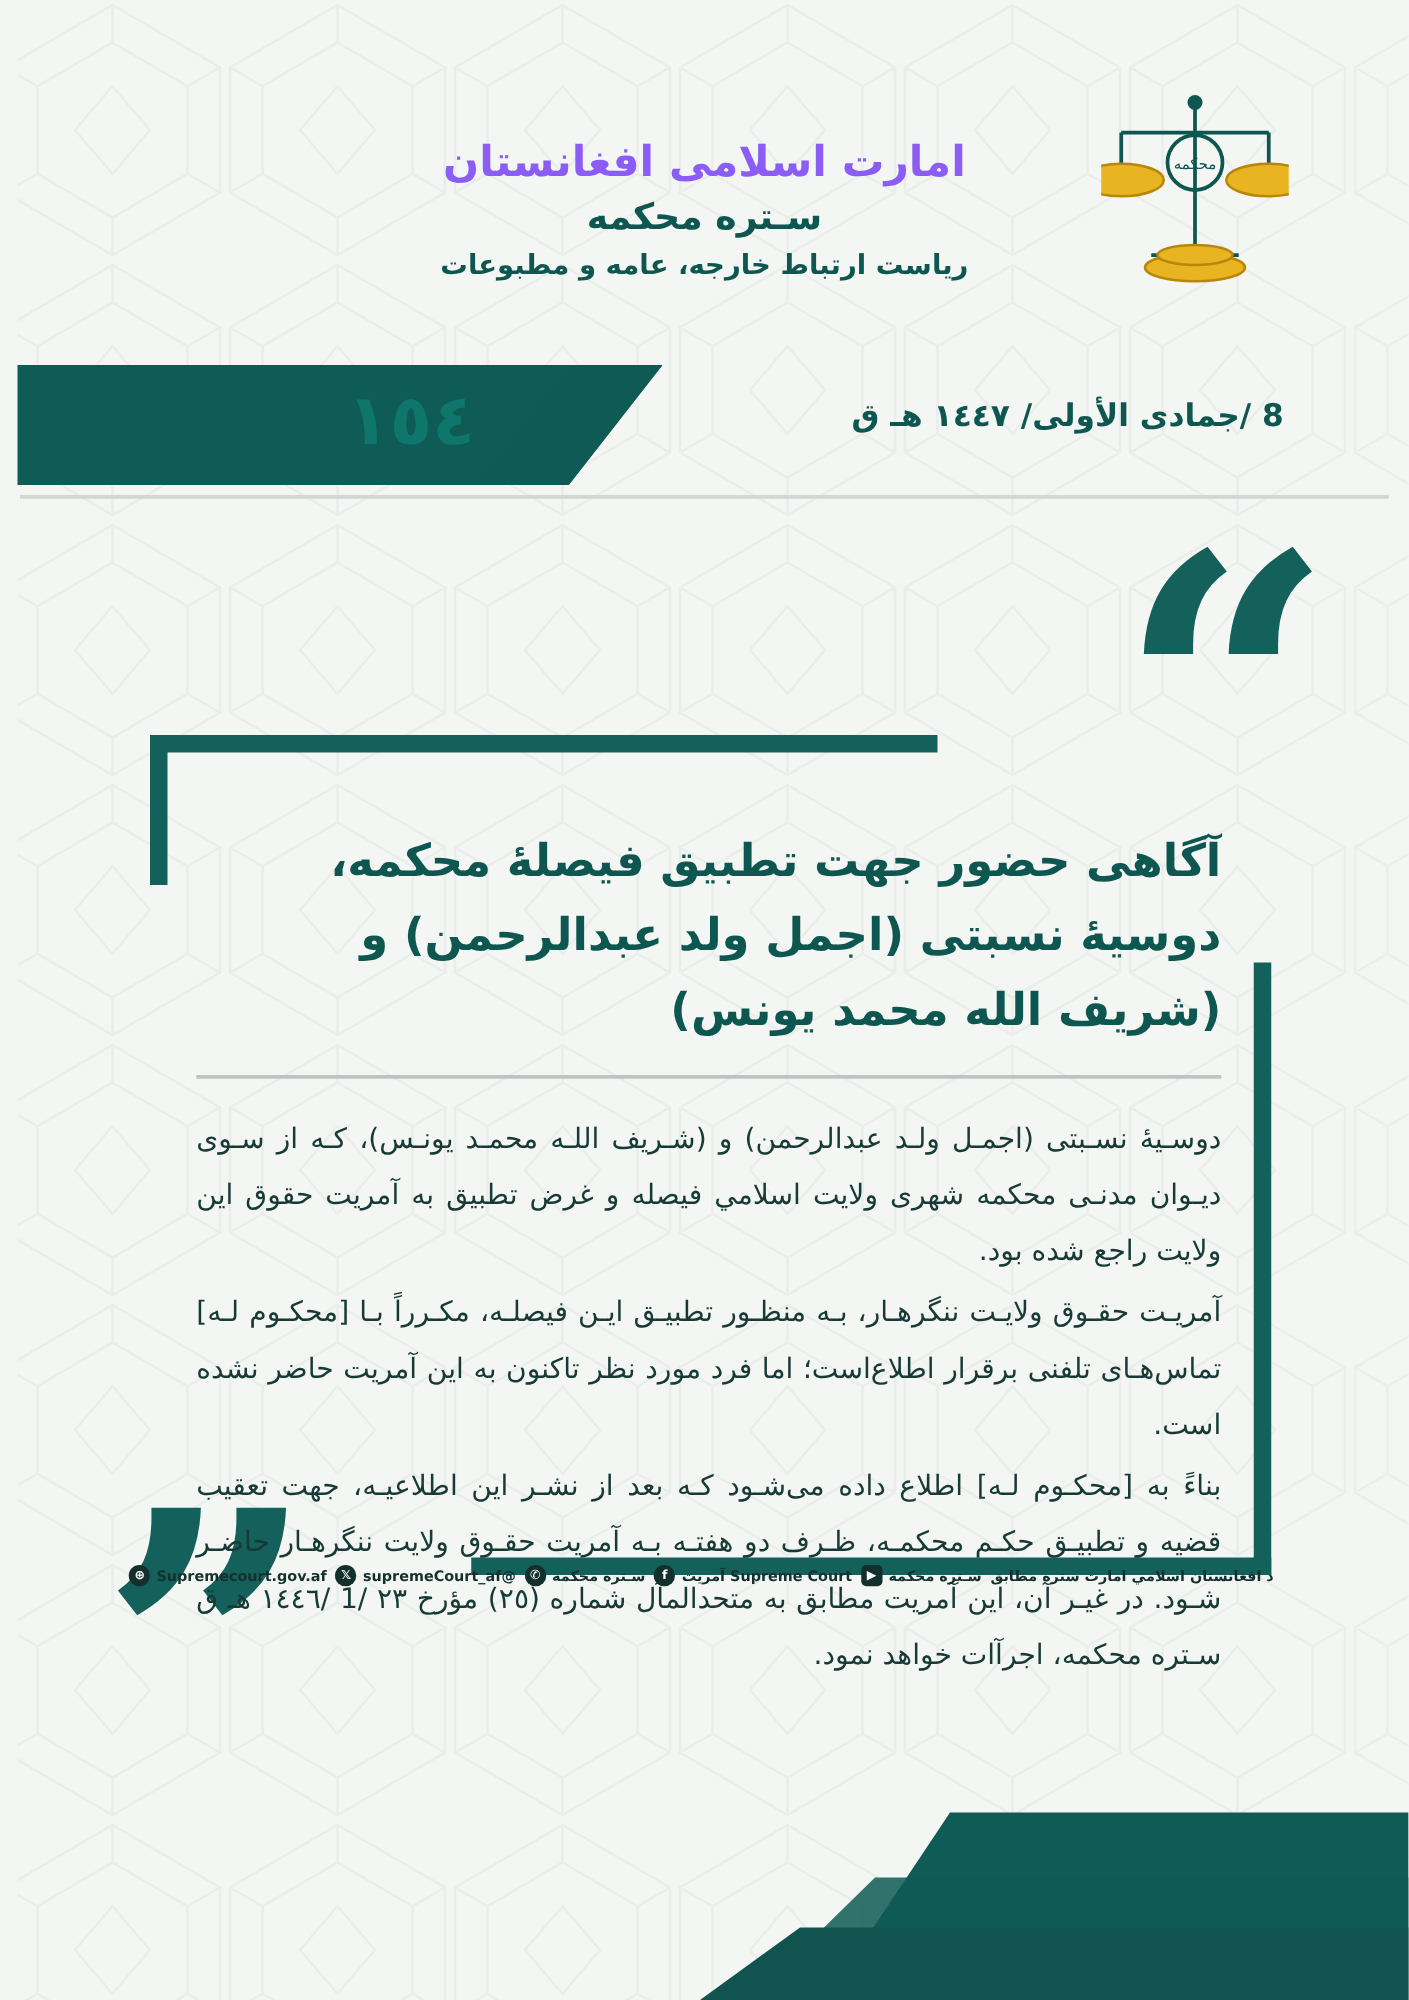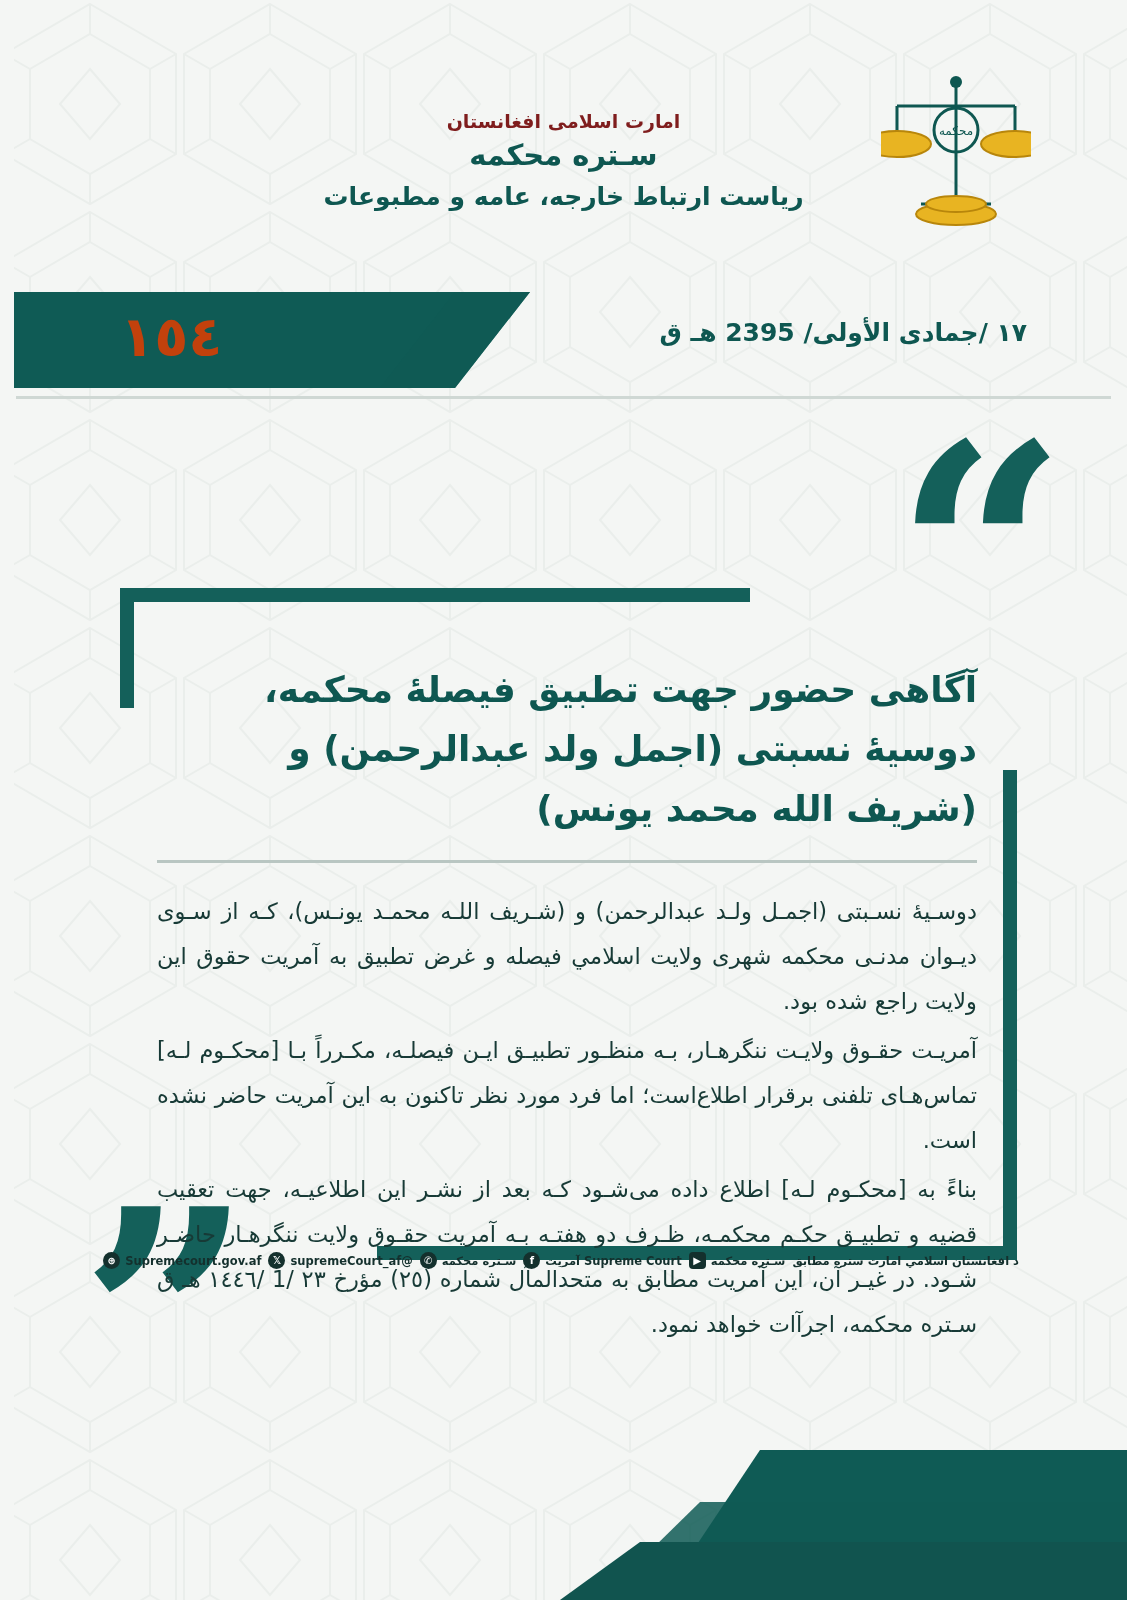--- a/index.html
+++ b/index.html
@@ -32,40 +32,40 @@
   }
   .emblem{
     position:absolute;top:96px;left:120px;width:130px;height:150px;
   }
   .header-titles{
     position:absolute;top:110px;left:0;right:0;
     text-align:center;
     color:#0d5550;
   }
   .ht-arabic{
-    font-size:19px;font-weight:bold;letter-spacing:1px;
-    color:#7f1d1d;
+    font-size:34px;font-weight:bold;letter-spacing:1px;
+    color:#8b5cf6;
     margin-bottom:6px;
     font-family:"DejaVu Sans","Liberation Sans",sans-serif;
   }
   .ht-main{
     font-size:29px;font-weight:bold;color:#0e5751;margin-bottom:10px;
   }
   .ht-sub{
-    font-size:25px;font-weight:bold;color:#0e5751;margin-top:10px;
+    font-size:22px;font-weight:bold;color:#0e5751;margin-top:10px;
   }
 
   
   .banner{
     position:absolute;top:292px;left:0;width:530px;height:96px;
   }
   .banner svg{display:block;}
   .banner-number{
     position:absolute;top:304px;left:120px;width:260px;
-    text-align:left;color:#c2410c;font-size:56px;font-weight:bold;
+    text-align:right;color:#0f766e;font-size:56px;font-weight:bold;
     letter-spacing:2px;
   }
   .hijri-date{
     position:absolute;top:318px;right:100px;
     color:#0e5751;font-size:25px;font-weight:bold;
   }
   .rule{
     position:absolute;top:396px;left:16px;right:16px;height:3px;
     background:#cfd8d4;
   }
@@ -193,21 +193,21 @@
     </div>
   </div>
 
   <div class="banner">
     <svg viewBox="0 0 530 96" xmlns="http://www.w3.org/2000/svg">
       <path d="M0,0 H530 L455,96 H0 Z" fill="#0f5b55"></path>
       <path d="M455,0 H530 L455,96 H380 Z" fill="#0f5b55" opacity="0.85"></path>
     </svg>
   </div>
   <div class="banner-number">١٥٤</div>
-  <div class="hijri-date">١٧ /جمادی الأولی/ 2395 هـ ق</div>
+  <div class="hijri-date">8 /جمادی الأولی/ ١٤٤٧ هـ ق</div>
   <div class="rule"></div>
 
   <div class="quote-open">“</div>
   <div class="quote-close">”</div>
   <div class="bracket-tl"></div>
   <div class="bracket-br"></div>
 
   <div class="content">
     <div class="title">آگاهی حضور جهت تطبیق فیصلهٔ محکمه، دوسیهٔ نسبتی (اجمل ولد عبدالرحمن) و (شریف الله محمد یونس)</div>
     <div class="title-sep"></div>

